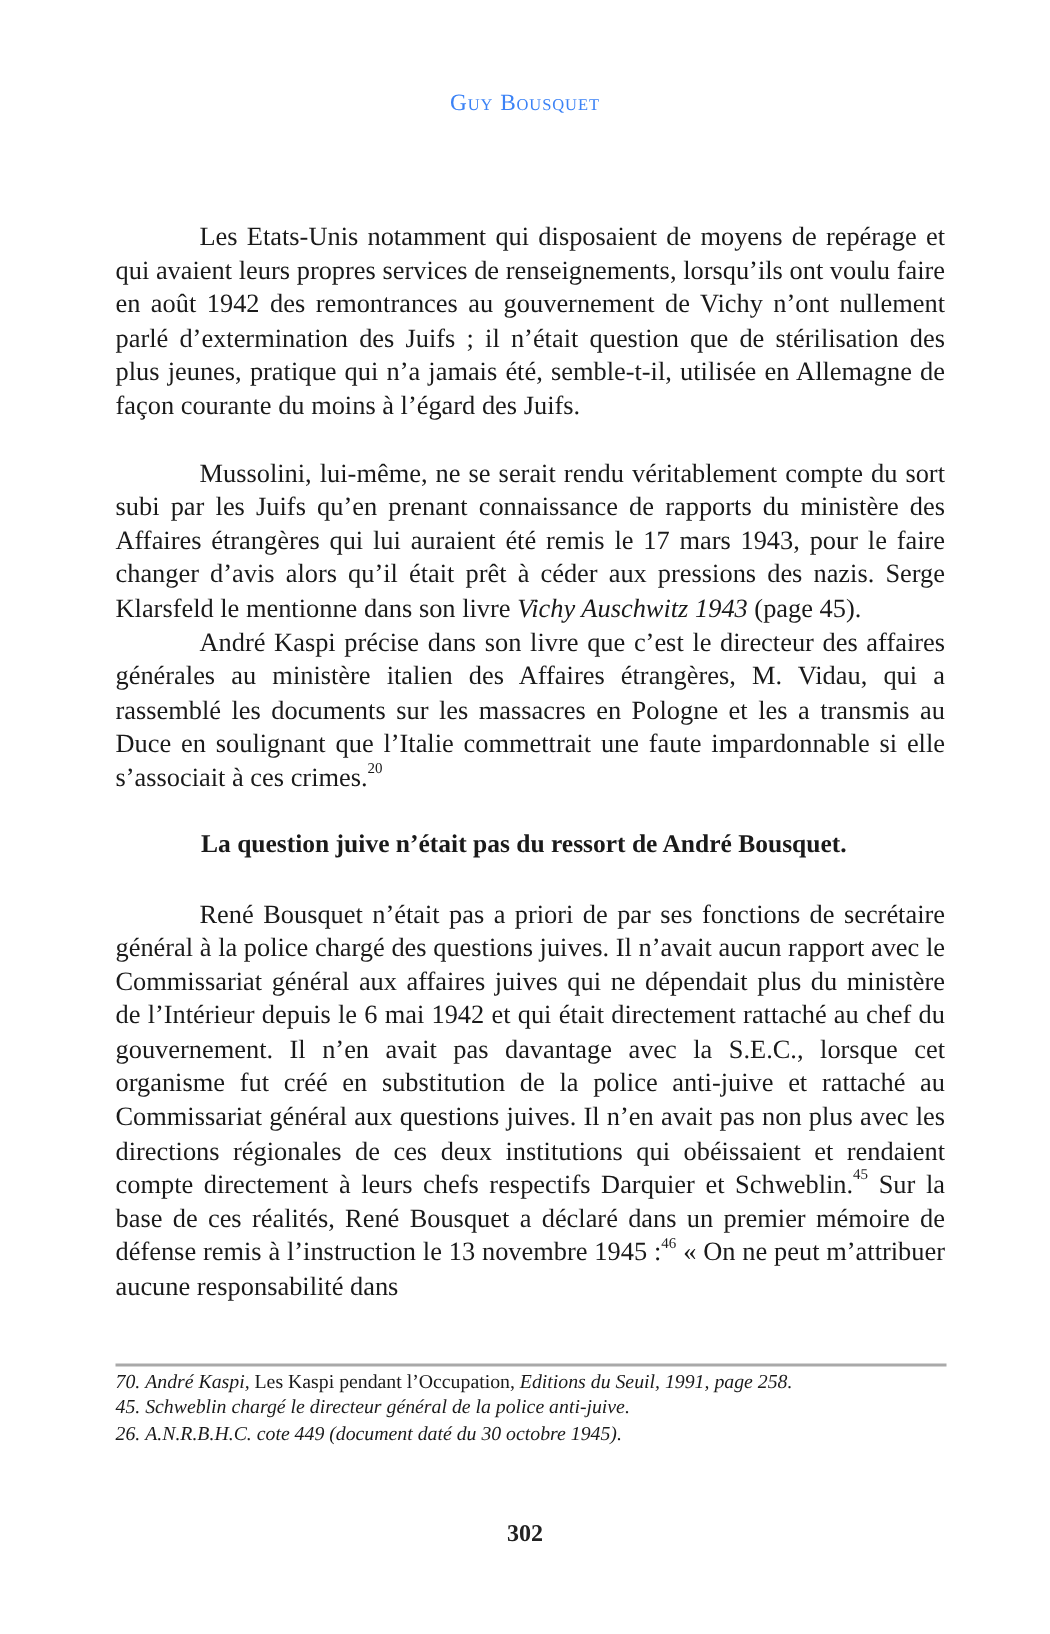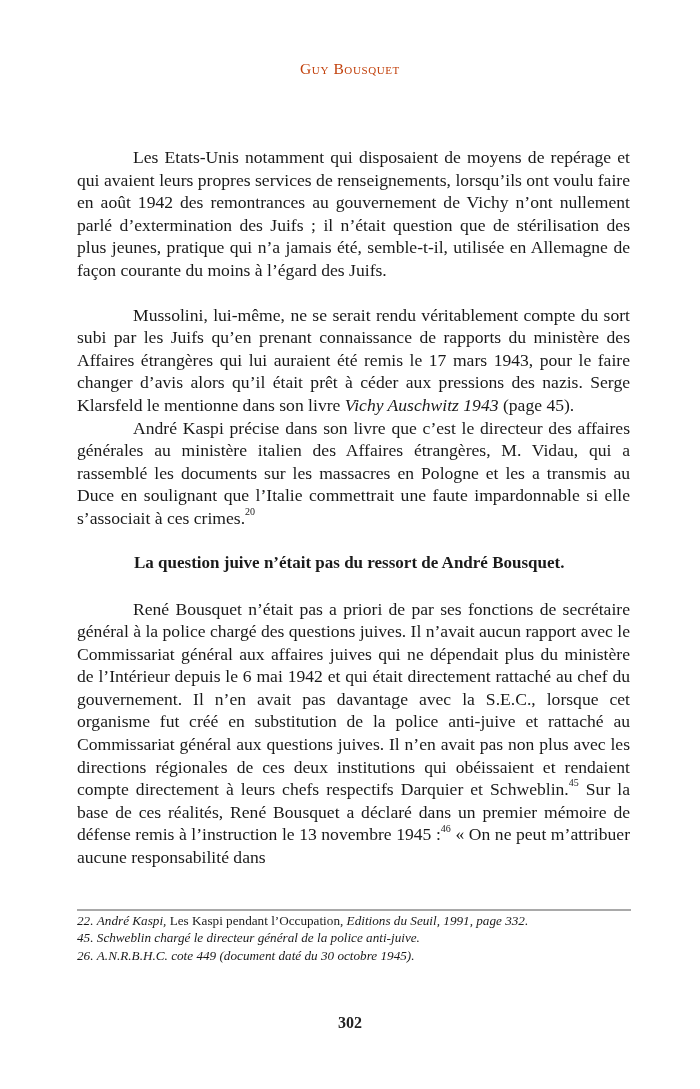--- a/index.html
+++ b/index.html
@@ -23,21 +23,21 @@
     }
     .running-head {
       position: absolute;
       top: 60px;
       left: 0;
       width: 700px;
       text-align: center;
       font-size: 15.5px;
       letter-spacing: 0.6px;
       font-variant: small-caps;
-      color: #c2410c;
+      color: #3b82f6;
     }
     .body-text {
       position: absolute;
       left: 77px;
       width: 553px;
       top: 146px;
       font-size: 17.6px;
       line-height: 22.6px;
     }
     .para {
@@ -116,20 +116,20 @@
 
     <div class="gap-heading-after"></div>
 
     <p class="para"><span>René Bousquet n’était pas a priori de par ses fonctions de secrétaire général à la police chargé des questions juives. Il n’avait aucun rapport avec le Commissariat général aux affaires juives qui ne dépendait plus du ministère de l’Intérieur depuis le 6 mai 1942 et qui était directement rattaché au chef du gouvernement. Il n’en avait pas davantage avec la S.E.C., lorsque cet organisme fut créé en substitution de la police anti-juive et rattaché au Commissariat général aux questions juives. Il n’en avait pas non plus avec les directions régionales de ces deux institutions qui obéissaient et rendaient compte directement à leurs chefs respectifs Darquier et Schweblin.</span><sup>45</sup><span> Sur la base de ces réalités, René Bousquet a déclaré dans un premier mémoire de défense remis à l’instruction le 13 novembre 1945 :</span><sup>46</sup><span> « On ne peut m’attribuer aucune responsabilité dans</span></p>
 
   </div>
 
   <div class="footnote-rule"></div>
 
   <div class="footnotes">
-    <p class="footnote"><span class="it">22.</span> <span class="it">André Kaspi,</span><span> Les Kaspi pendant l’Occupation,</span><span class="it"> Editions du Seuil, 1991, page 332.</span></p>
+    <p class="footnote"><span class="it">70.</span> <span class="it">André Kaspi,</span><span> Les Kaspi pendant l’Occupation,</span><span class="it"> Editions du Seuil, 1991, page 258.</span></p>
     <p class="footnote"><span class="it">45.</span> <span class="it">Schweblin chargé le directeur général de la police anti-juive.</span></p>
     <p class="footnote"><span class="it">26.</span> <span class="it">A.N.R.B.H.C. cote 449 (document daté du 30 octobre 1945).</span></p>
   </div>
 
   <div class="page-number">302</div>
 
 </div>
 
 </body></html>

